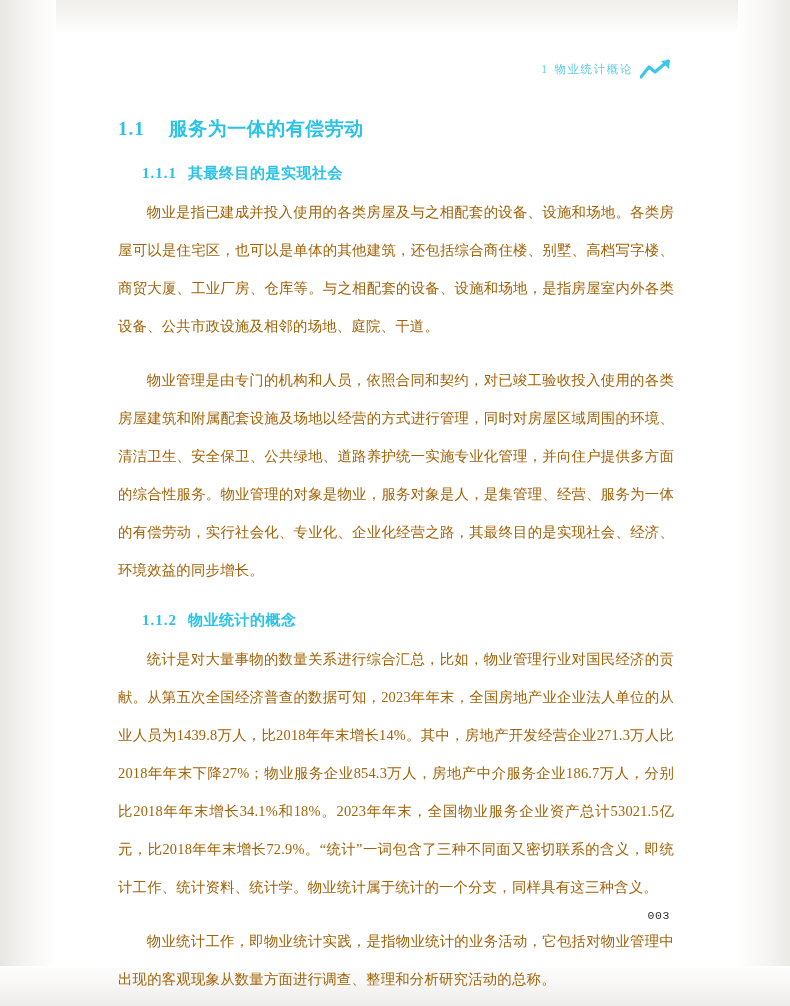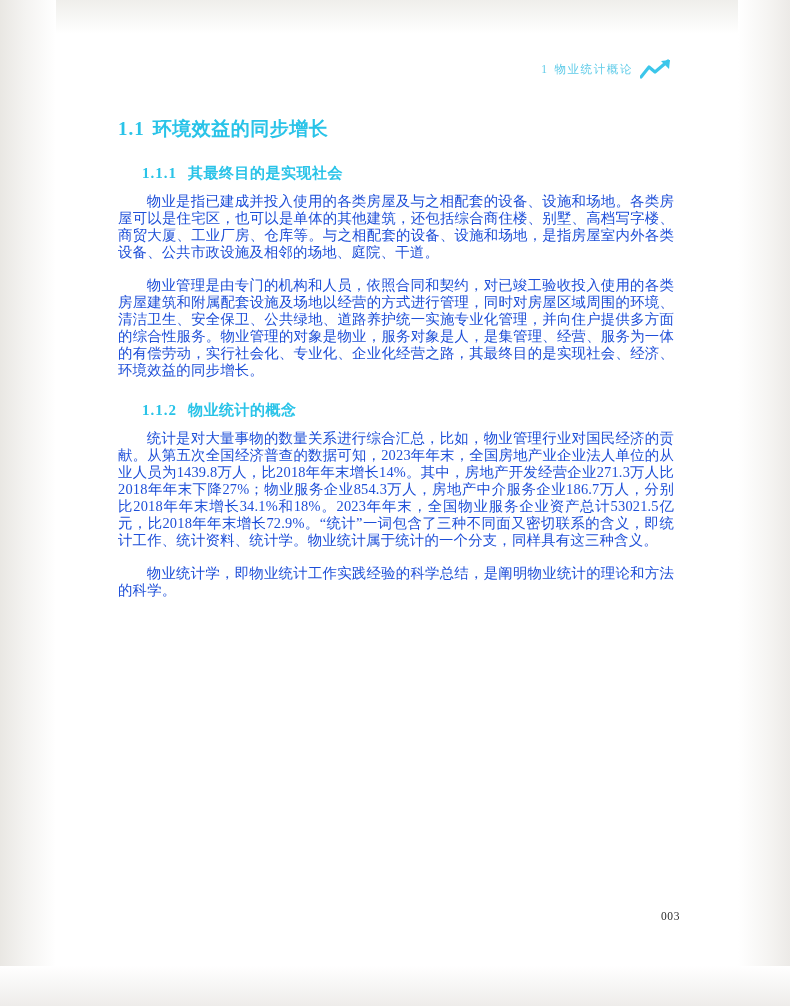--- a/index.html
+++ b/index.html
@@ -85,56 +85,56 @@
   h1.sec1 {
     margin: 34px 0 0 0;
     font-size: 19px;
     font-weight: bold;
     color: #29c3e8;
     letter-spacing: 0.5px;
   }
   h1.sec1 .num {
     font-family: "Liberation Serif", serif;
     letter-spacing: 1px;
-    margin-right: 8px;
+    margin-right: 24px;
   }
   h2.sec2 {
     margin: 22px 0 0 24px;
     font-size: 15px;
     font-weight: bold;
     color: #29c3e8;
     letter-spacing: 0.5px;
   }
   h2.sec2 .num {
     font-family: "Liberation Serif", serif;
     letter-spacing: 1px;
     margin-right: 11px;
     margin-top: 21px;
   }
 
   p.body {
     margin: 10px 0 0 0;
     font-size: 14.4px;
-    line-height: 17px;
-    color: #1d4ed8;
+    line-height: 38px;
+    color: #a16207;
     text-indent: 2em;
     text-align: justify;
     text-justify: inter-ideograph;
     letter-spacing: 0.2px;
   }
   p.body.tight { margin-top: 16px; }
   .afterhead { margin-top: 12px; }
 
   .page-number {
     position: absolute;
-    right: 110px;
+    right: 120px;
     bottom: 84px;
     font-size: 11.5px;
     color: #2b2b2b;
-    font-family: Liberation Serif, serif;
+    font-family: Liberation Mono, monospace;
     letter-spacing: 0.6px;
   }
 </style>
 </head>
 <body>
 
 <div class="page">
   <div class="edge-top"></div>
   <div class="edge-left"></div>
   <div class="edge-right"></div>
@@ -147,31 +147,32 @@
       <span class="rh-title">物业统计概论</span>
       <span class="rh-icon">
         <svg width="34" height="20" viewBox="0 0 34 20" xmlns="http://www.w3.org/2000/svg">
           <polyline points="1,18 9,8 15,13 28,2" fill="none" stroke="#3cc6ea" stroke-width="3.2" stroke-linecap="round" stroke-linejoin="round"></polyline>
           <polygon points="21,2 30,1 29,10" fill="#3cc6ea"></polygon>
         </svg>
       </span>
     </div>
 
     <h1 class="sec1">
-      <span class="num">1.1</span><span>环境效益的同步增长</span>
+      <span class="num">1.1</span><span>服务为一体的有偿劳动</span>
     </h1>
 
     <h2 class="sec2">
       <span class="num">1.1.1</span><span>其最终目的是实现社会</span>
     </h2>
     <p class="body afterhead">物业是指已建成并投入使用的各类房屋及与之相配套的设备、设施和场地。各类房屋可以是住宅区，也可以是单体的其他建筑，还包括综合商住楼、别墅、高档写字楼、商贸大厦、工业厂房、仓库等。与之相配套的设备、设施和场地，是指房屋室内外各类设备、公共市政设施及相邻的场地、庭院、干道。</p>
     <p class="body tight">物业管理是由专门的机构和人员，依照合同和契约，对已竣工验收投入使用的各类房屋建筑和附属配套设施及场地以经营的方式进行管理，同时对房屋区域周围的环境、清洁卫生、安全保卫、公共绿地、道路养护统一实施专业化管理，并向住户提供多方面的综合性服务。物业管理的对象是物业，服务对象是人，是集管理、经营、服务为一体的有偿劳动，实行社会化、专业化、企业化经营之路，其最终目的是实现社会、经济、环境效益的同步增长。</p>
 
     <h2 class="sec2">
       <span class="num">1.1.2</span><span>物业统计的概念</span>
     </h2>
     <p class="body afterhead">统计是对大量事物的数量关系进行综合汇总，比如，物业管理行业对国民经济的贡献。从第五次全国经济普查的数据可知，2023年年末，全国房地产业企业法人单位的从业人员为1439.8万人，比2018年年末增长14%。其中，房地产开发经营企业271.3万人比2018年年末下降27%；物业服务企业854.3万人，房地产中介服务企业186.7万人，分别比2018年年末增长34.1%和18%。2023年年末，全国物业服务企业资产总计53021.5亿元，比2018年年末增长72.9%。“统计”一词包含了三种不同面又密切联系的含义，即统计工作、统计资料、统计学。物业统计属于统计的一个分支，同样具有这三种含义。</p>
+    <p class="body tight">物业统计工作，即物业统计实践，是指物业统计的业务活动，它包括对物业管理中出现的客观现象从数量方面进行调查、整理和分析研究活动的总称。</p>
     <p class="body tight">物业统计学，即物业统计工作实践经验的科学总结，是阐明物业统计的理论和方法的科学。</p>
 
   </div>
 
   <div class="page-number">003</div>
 </div>
 
 </body></html>

